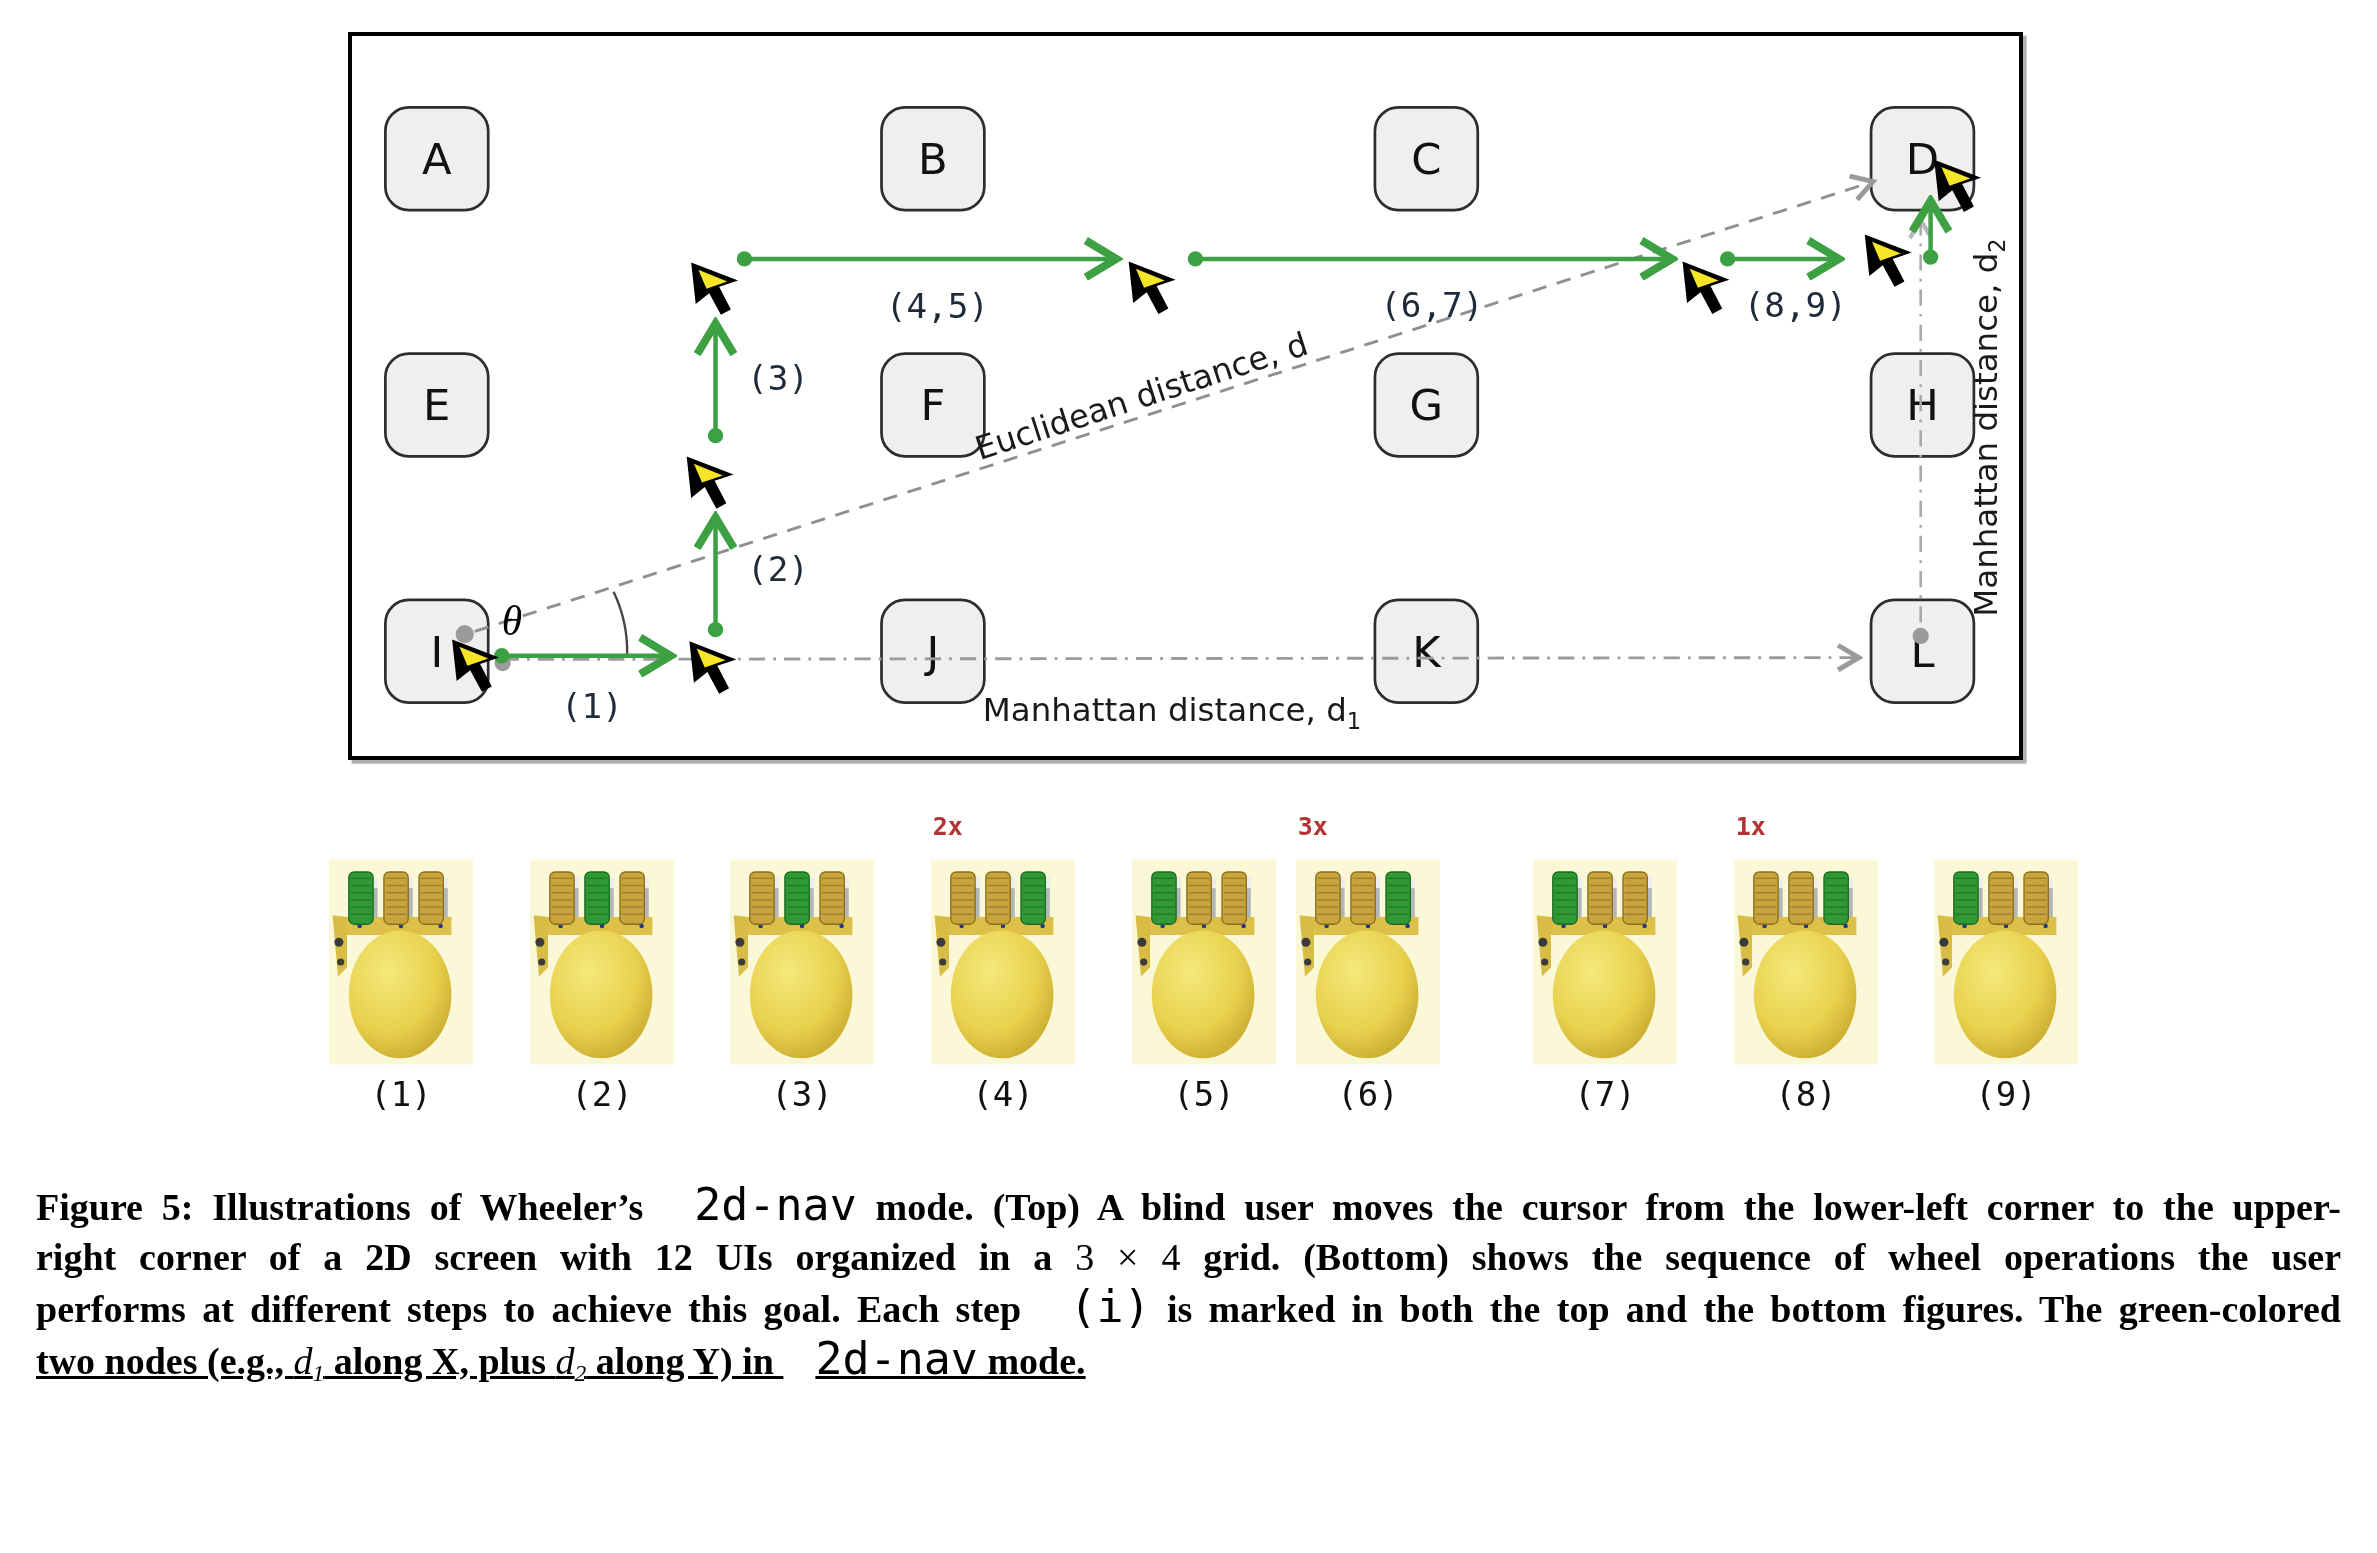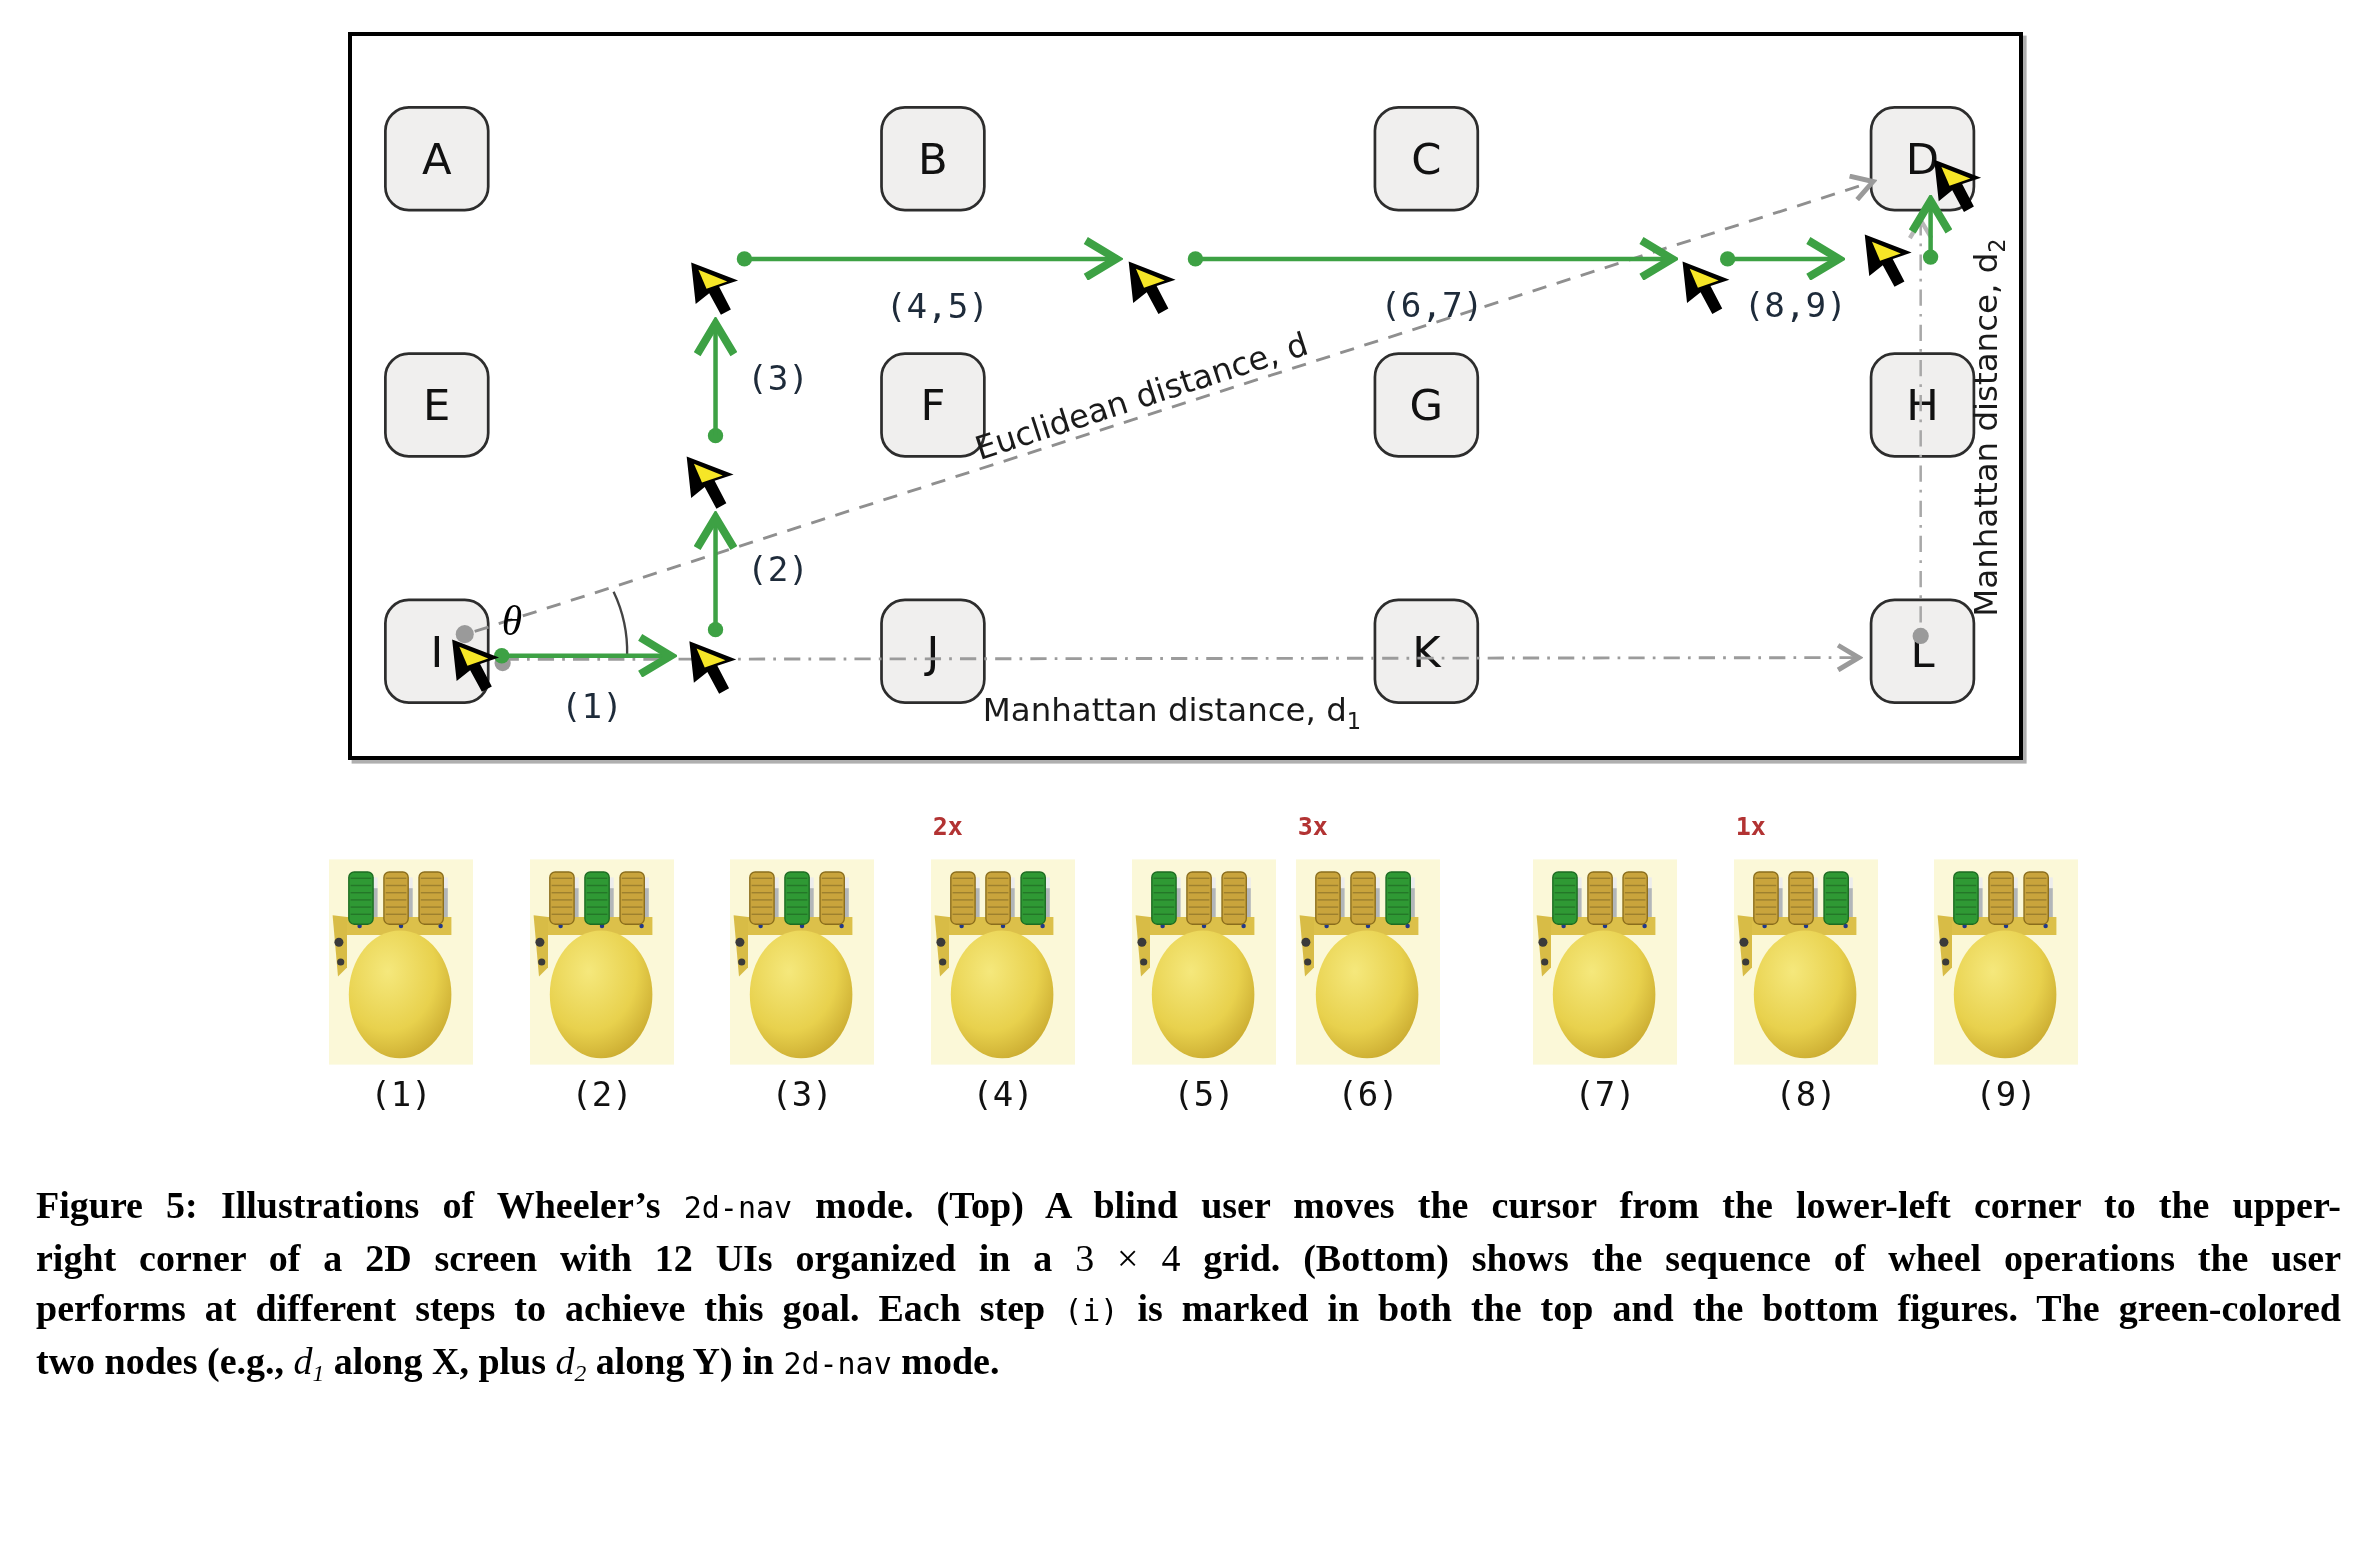--- a/index.html
+++ b/index.html
@@ -13,22 +13,22 @@
   .wheel-tile{position:absolute;top:0;width:144px;height:253px;}
   .wheel-img{position:absolute;left:0;top:0;width:144px;height:206px;}
   .wheel-label{position:absolute;left:0;top:215px;width:144px;text-align:center;
         font-family:"DejaVu Sans Mono", monospace;font-size:34px;color:#111;}
   .wheel-mult{position:absolute;left:1.8px;top:-47px;width:144px;text-align:left;
         font-family:"DejaVu Sans Mono", monospace;font-weight:bold;font-size:25px;color:#b23333;}
 
   .caption{position:absolute;left:36px;top:1180px;width:2305px;color:#000;}
   .cap-line{font-family:"Liberation Serif", serif;font-weight:bold;font-size:38px;
         line-height:50px;text-align:justify;text-align-last:justify;white-space:normal;}
-  .cap-line.last{text-align-last:left;}
-  .seg-m{font-family:"DejaVu Sans Mono", monospace;font-weight:normal;font-size:30px;}
+  .cap-line.last{text-align-last:left;text-decoration:underline;}
+  .seg-m{font-family:"DejaVu Sans Mono", monospace;font-weight:normal;font-size:45px;margin-left:32px;}
   .seg-i{font-style:italic;font-weight:normal;}
   .seg-math{font-weight:normal;}
   .seg-sub{font-style:italic;font-weight:normal;font-size:23.5px;vertical-align:-7.2px;}
 
   text{font-family:"DejaVu Sans", sans-serif;}
   .step-label{font-family:"DejaVu Sans Mono", monospace;font-size:38px;fill:#1e2b3a;}
   .dist-label{font-family:"DejaVu Sans", sans-serif;font-size:36px;fill:#1a1a1a;}
   .node-letter{font-family:"DejaVu Sans", sans-serif;font-size:48px;fill:#111;}
   .theta-label{font-family:"Liberation Serif", serif;font-style:italic;font-size:46px;fill:#000;}
 </style>

